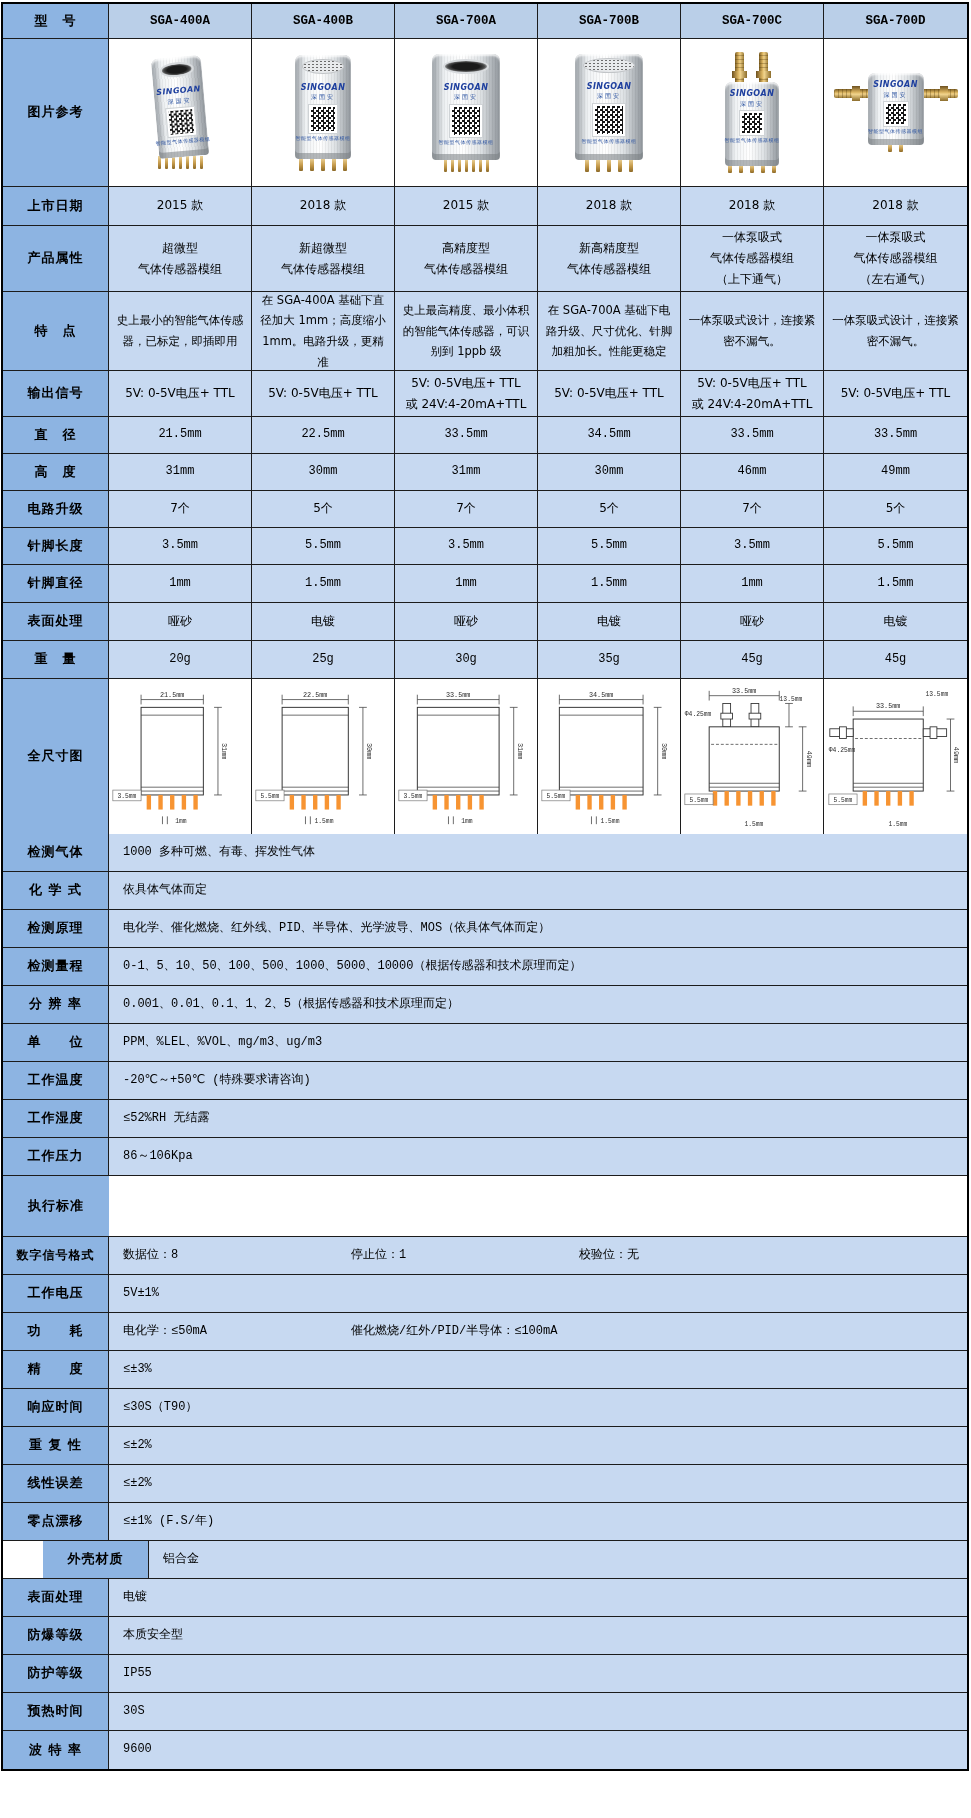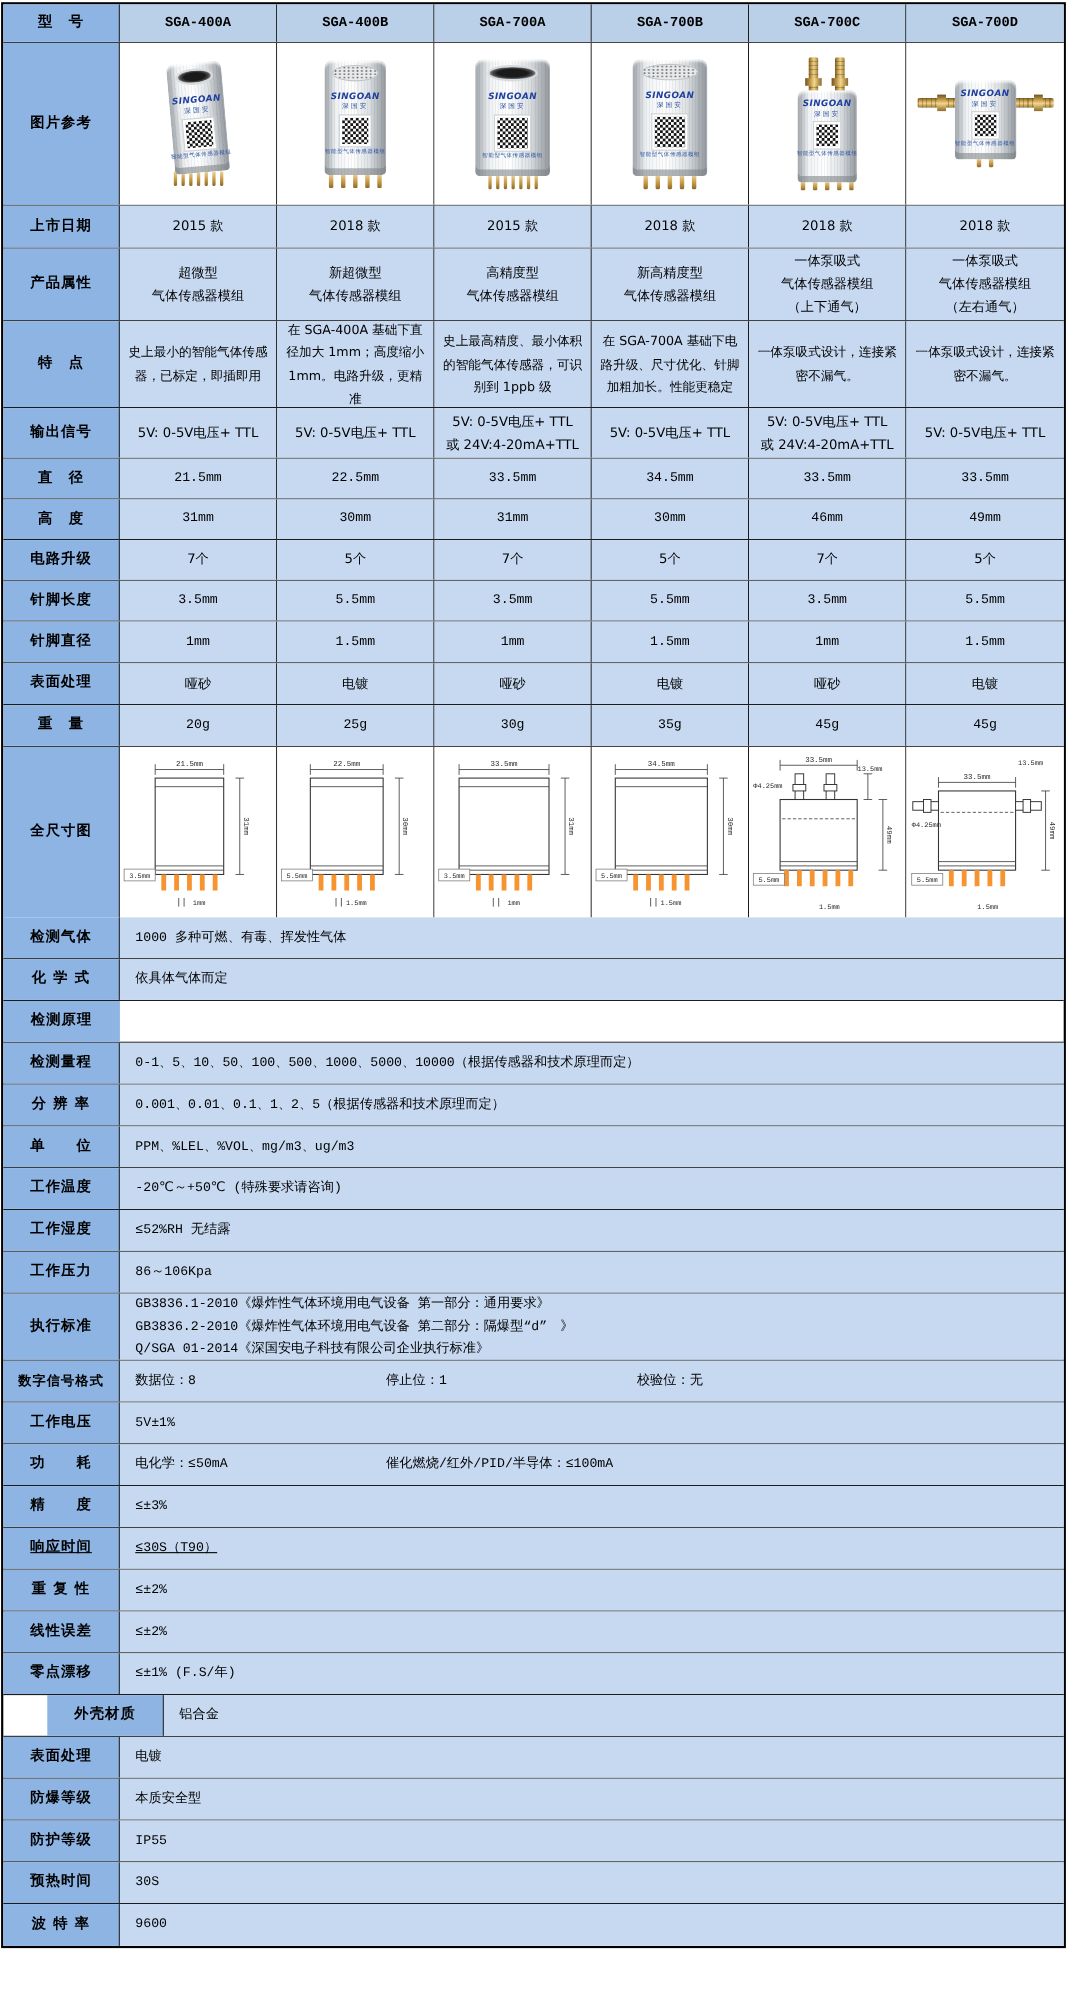--- a/index.html
+++ b/index.html
@@ -524,20 +524,21 @@
         <div class="drow" style="height: 38px;">
           <div class="cell lbl">检测气体</div>
           <div class="cell dval">1000 多种可燃、有毒、挥发性气体</div>
         </div>
         <div class="drow" style="height: 38px;">
           <div class="cell lbl">化 学 式</div>
           <div class="cell dval">依具体气体而定</div>
         </div>
         <div class="drow" style="height: 38px;">
           <div class="cell lbl">检测原理</div>
+          <div class="cell dval">电化学、催化燃烧、红外线、PID、半导体、光学波导、MOS（依具体气体而定）</div>
         </div>
         <div class="drow" style="height: 38px;">
           <div class="cell lbl">检测量程</div>
           <div class="cell dval">0-1、5、10、50、100、500、1000、5000、10000（根据传感器和技术原理而定）</div>
         </div>
         <div class="drow" style="height: 38px;">
           <div class="cell lbl">分 辨 率</div>
           <div class="cell dval">0.001、0.01、0.1、1、2、5（根据传感器和技术原理而定）</div>
         </div>
         <div class="drow" style="height: 38px;">
@@ -551,25 +552,20 @@
         <div class="drow" style="height: 38px;">
           <div class="cell lbl">工作湿度</div>
           <div class="cell dval">≤52%RH 无结露</div>
         </div>
         <div class="drow" style="height: 38px;">
           <div class="cell lbl">工作压力</div>
           <div class="cell dval">86～106Kpa</div>
         </div>
         <div class="drow" style="height: 61px;">
           <div class="cell lbl">执行标准</div>
-          <div class="cell dval multi">
-            <div class="dline">GB3836.1-2010《爆炸性气体环境用电气设备 第一部分：通用要求》</div>
-            <div class="dline">GB3836.2-2010《爆炸性气体环境用电气设备 第二部分：隔爆型“d”　》</div>
-            <div class="dline">Q/SGA 01-2014《深国安电子科技有限公司企业执行标准》</div>
-          </div>
         </div>
         <div class="drow" style="height: 38px;">
           <div class="cell lbl" style="font-size: 12px;">数字信号格式</div>
           <div class="cell dval">
             <div class="seg">数据位：8</div>
             <div class="seg">停止位：1</div>
             <div class="seg">校验位：无</div>
           </div>
         </div>
         <div class="drow" style="height: 38px;">
@@ -580,21 +576,21 @@
           <div class="cell lbl">功　　耗</div>
           <div class="cell dval">
             <div class="seg">电化学：≤50mA</div>
             <div class="seg">催化燃烧/红外/PID/半导体：≤100mA</div>
           </div>
         </div>
         <div class="drow" style="height: 38px;">
           <div class="cell lbl">精　　度</div>
           <div class="cell dval">≤±3%</div>
         </div>
-        <div class="drow" style="height: 38px; text-decoration: underline;">
+        <div class="drow" style="height: 38px;">
           <div class="cell lbl">响应时间</div>
           <div class="cell dval">≤30S（T90）</div>
         </div>
         <div class="drow" style="height: 38px;">
           <div class="cell lbl">重 复 性</div>
           <div class="cell dval">≤±2%</div>
         </div>
         <div class="drow" style="height: 38px;">
           <div class="cell lbl">线性误差</div>
           <div class="cell dval">≤±2%</div>

